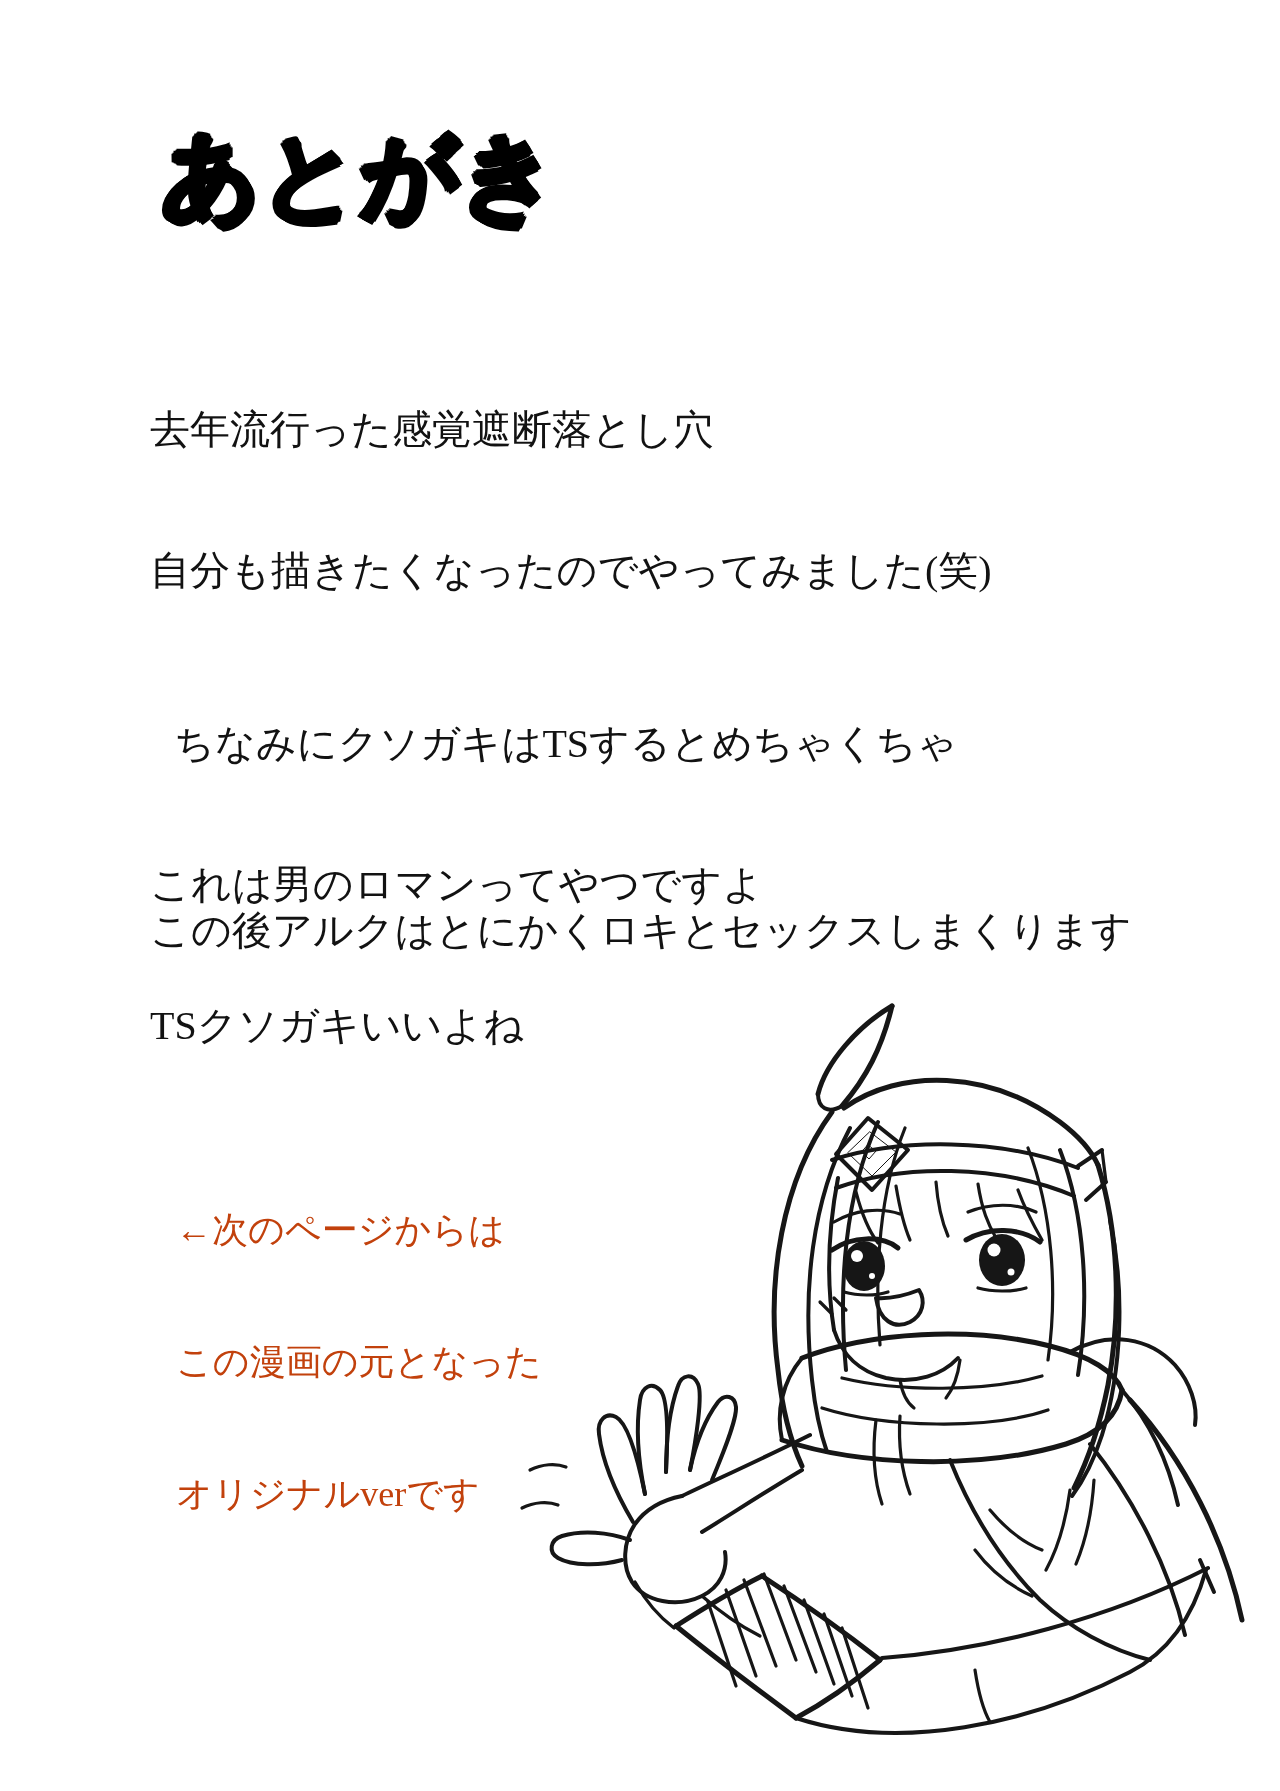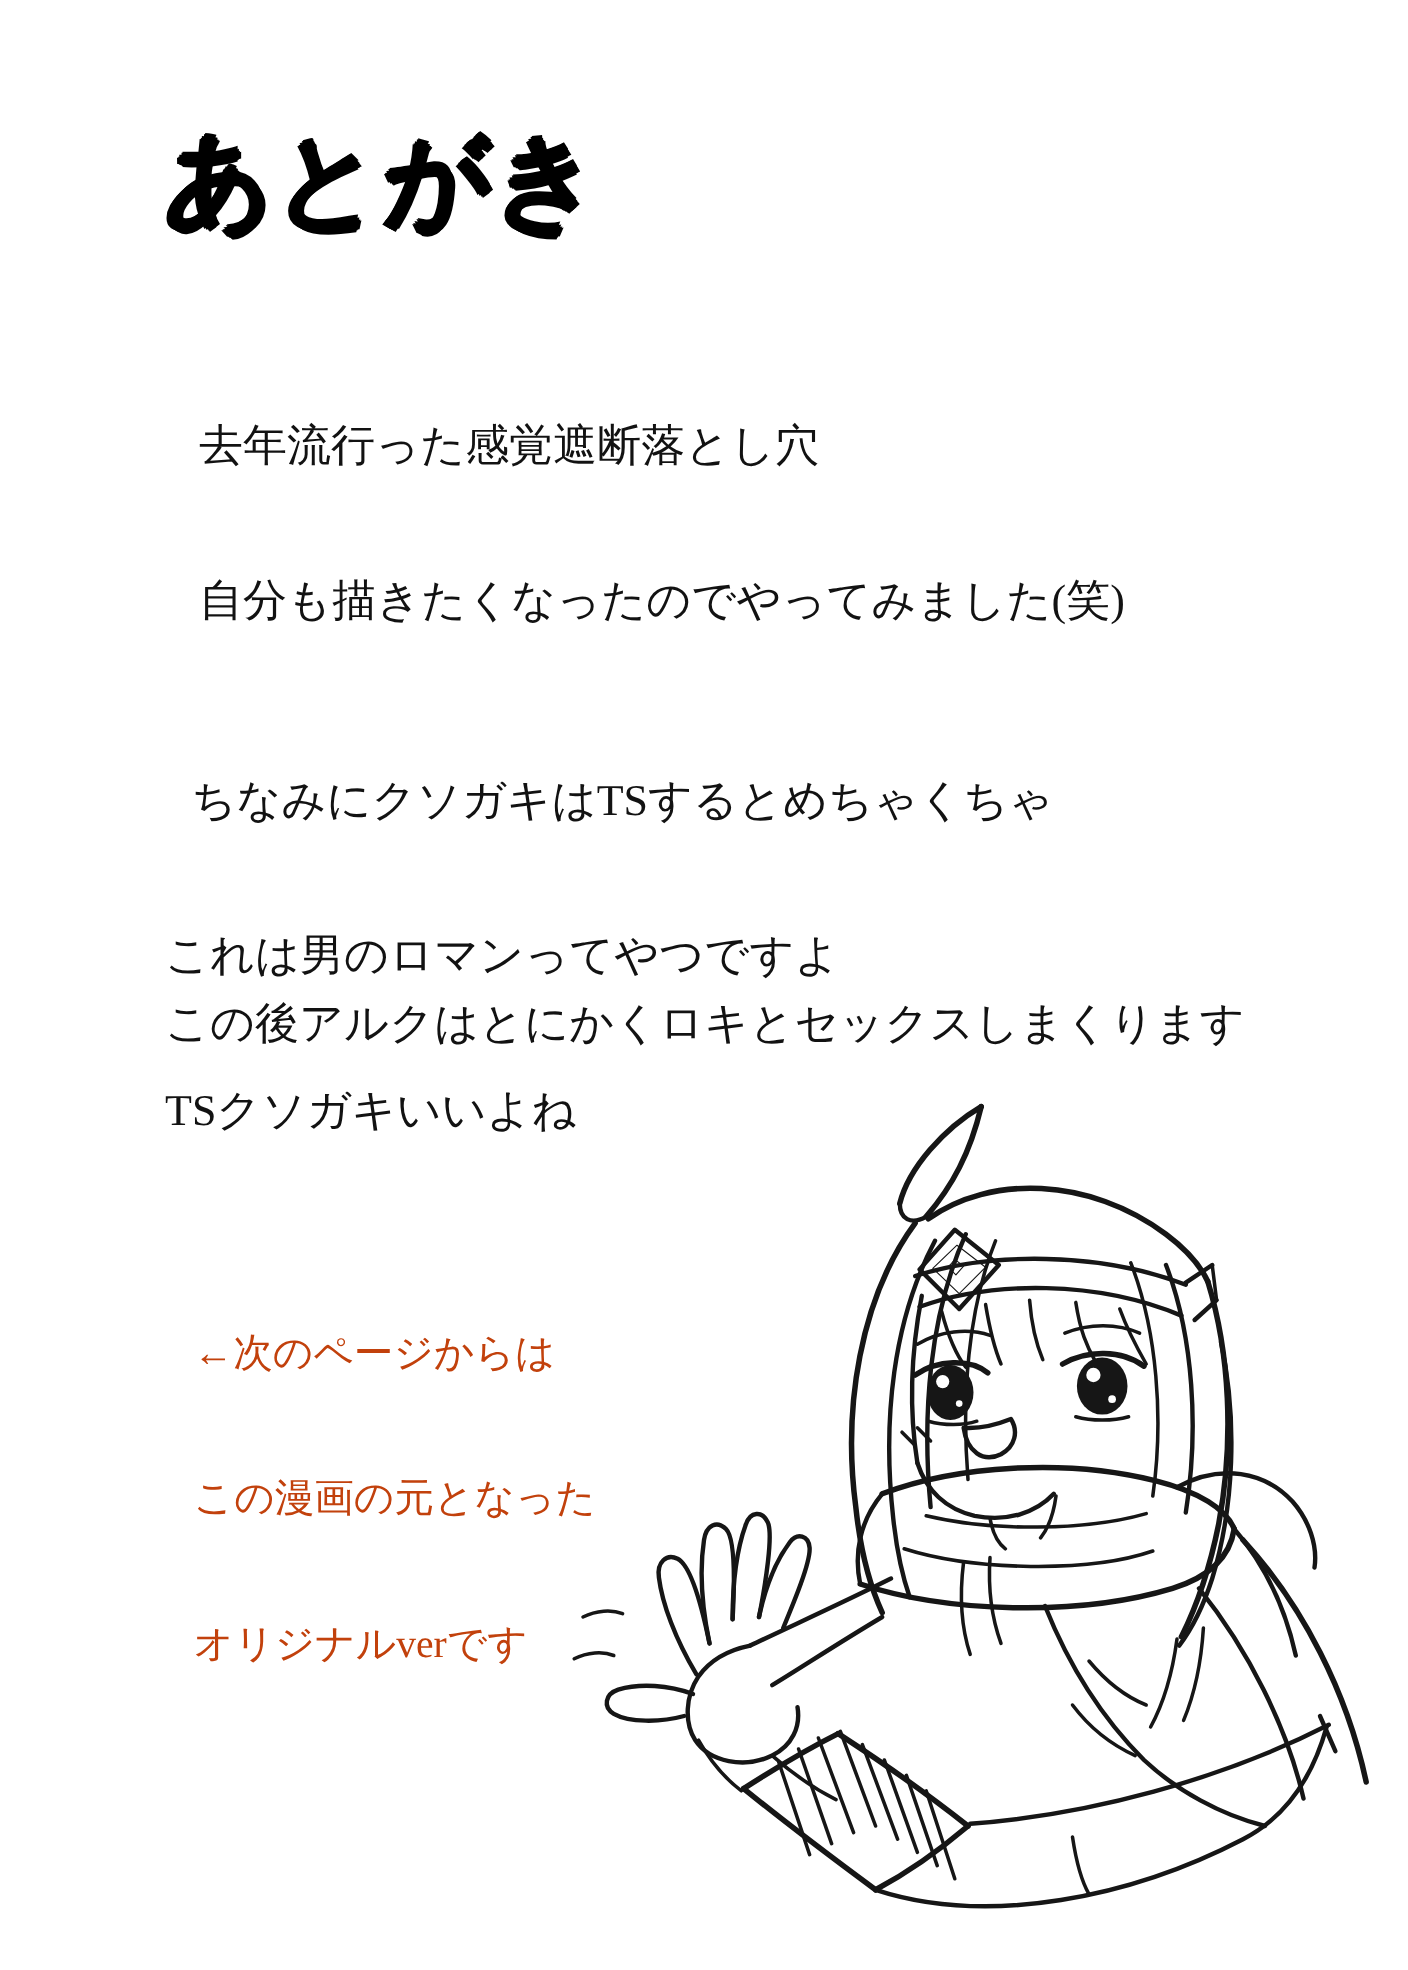--- a/index.html
+++ b/index.html
@@ -8,48 +8,48 @@
     width:1280px;height:1791px;
     margin:0 auto;
     background:#ffffff;
     overflow:hidden;
     color:#111;
     font-family:"Liberation Serif",serif;
   }
   .title{
     position:absolute;
     left:150px;top:112px;
-    margin:0;
+    margin:12px;
     font-family:"DejaVu Sans",sans-serif;
     font-size:96px;
     line-height:1.1;
-    font-weight:400;
+    font-weight:700;
     letter-spacing:1px;
     color:#000;
     
     text-shadow:
       3px 0 0 #000,-3px 0 0 #000,0 3px 0 #000,0 -3px 0 #000,
       2px 2px 0 #000,-2px 2px 0 #000,2px -2px 0 #000,-2px -2px 0 #000,
       4px 1px 0 #000,-4px 1px 0 #000,1px 4px 0 #000,1px -4px 0 #000;
   }
   .para{
     position:absolute;
     left:150px;
     font-size:40px;
     line-height:47px;
     letter-spacing:0px;
     white-space:pre;
     color:#121212;
   }
   .para .line{min-height:47px;}
-  .p1{top:287px;margin-left:31px;}
+  .p1{top:312px;}
   .p2{top:466px;line-height:50px;}
   .p3{top:610px;}
   .p4{top:806px;line-height:50px;}
-  .indent{padding-left:24px;}
+  .indent{padding-left:24px;margin-top:16px;}
   .note{
     position:absolute;
     left:176px;top:1120px;
     font-size:36px;
     line-height:44px;
     white-space:pre;
     color:#c2410c;
   }
   .sketch{
     position:absolute;

